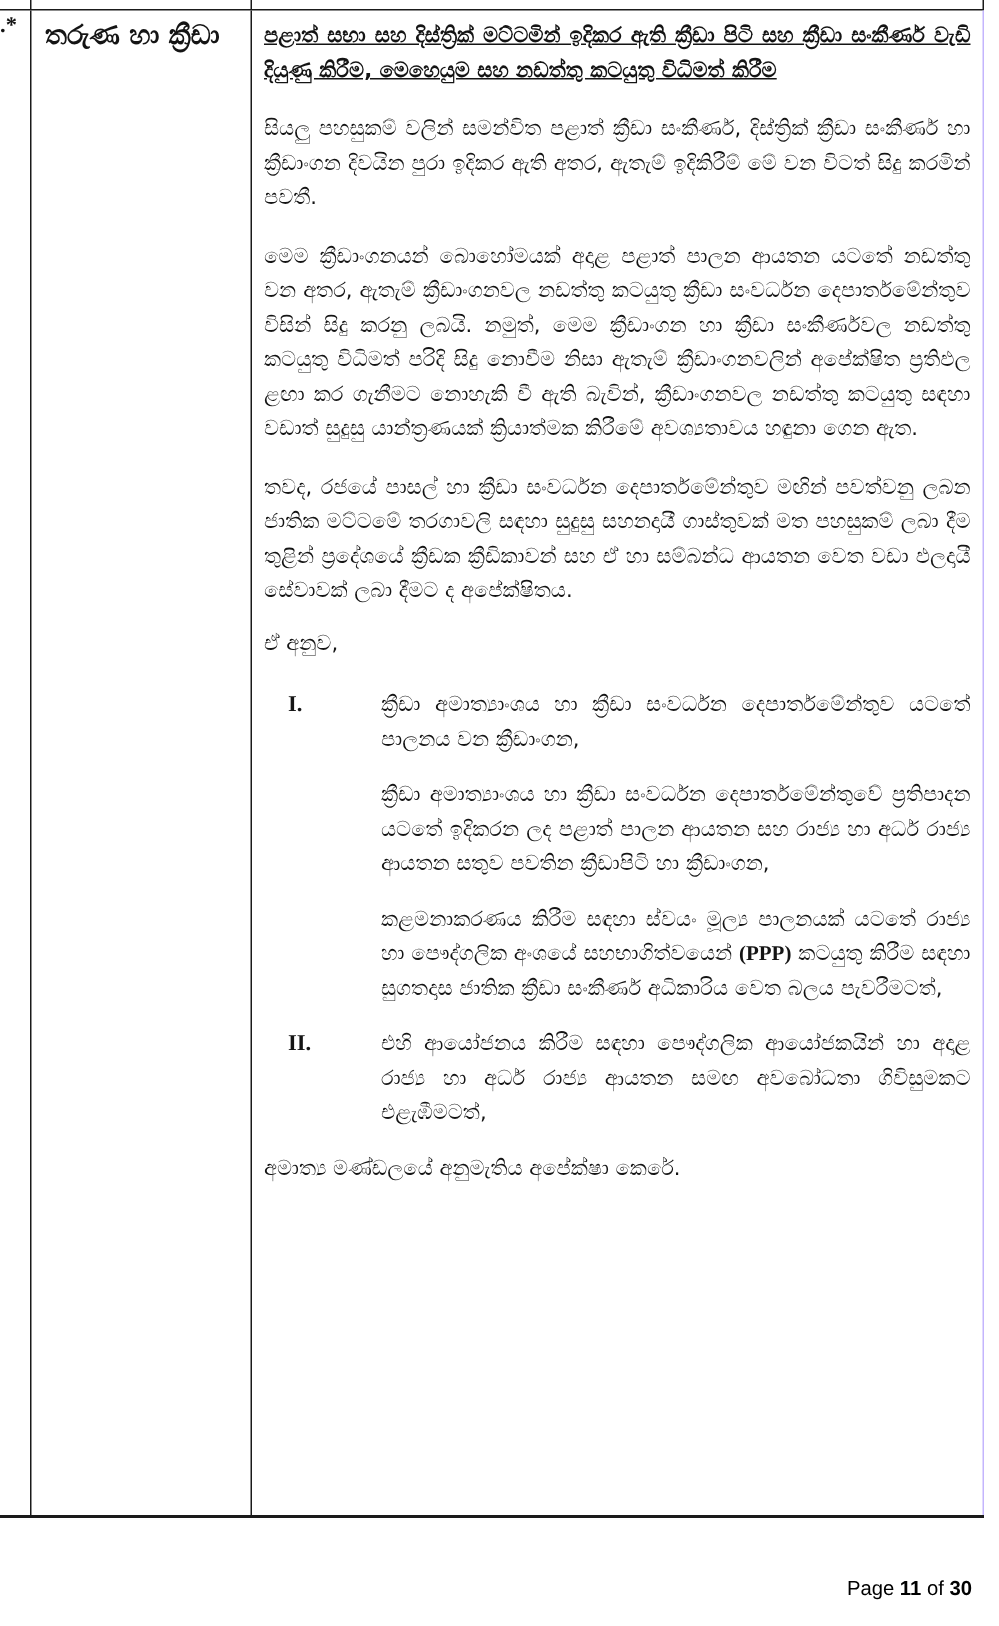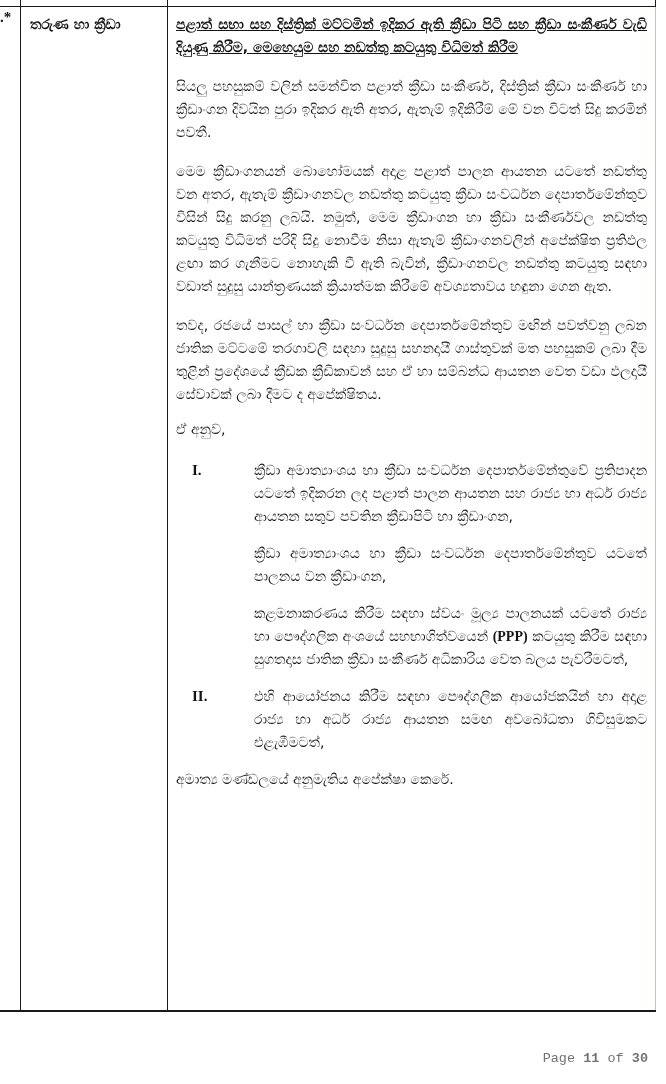--- a/index.html
+++ b/index.html
@@ -31,21 +31,21 @@
     width: 33px; flex: none;
     border-right: 1px solid #1a1a1a;
     padding: 2px 0 0 12px;
     font-family: "Liberation Serif", serif;
     font-weight: bold; font-size: 15px;
   }
   .cell-subject {
     width: 147px; flex: none;
     border-right: 1px solid #1a1a1a;
     padding: 6px 8px 0 9px;
-    font-weight: bold; font-size: 14px; line-height: 22px;
+    font-weight: bold; font-size: 18px; line-height: 22px;
   }
   .cell-body {
     flex: 1;
     border-right: 1px solid #c4b5fd;
     padding: 6px 8px 2px 8px;
     font-size: 14px; line-height: 23px;
     text-align: justify;
   }
 
   
@@ -69,23 +69,23 @@
   .item-para { margin: 0 0 14px 0; text-align: justify; }
   .item-para:last-child { margin-bottom: 0; }
   .bold-latin { font-weight: bold; font-family: "Liberation Serif", serif; }
 
   .closing { margin: 4px 0 0 0; }
 
   
   .page-footer {
     position: absolute;
     top: 1051px; right: 18px;
-    font-family: Liberation Mono, monospace;
+    font-family: Liberation Sans, sans-serif;
     font-size: 13.5px;
-    color: #737373;
+    color: #000000;
     white-space: nowrap;
   }
   .page-footer .num { font-weight: bold; }
 </style>
 </head>
 <body>
 
 <div class="doc-table">
 
   <div class="remnant-row">
@@ -112,22 +112,22 @@
       <p class="para">මෙම ක්‍රීඩාංගනයන් බොහෝමයක් අදාළ පළාත් පාලන ආයතන යටතේ නඩත්තු වන අතර, ඇතැම් ක්‍රීඩාංගනවල නඩත්තු කටයුතු ක්‍රීඩා සංවර්ධන දෙපාර්තමේන්තුව විසින් සිදු කරනු ලබයි. නමුත්, මෙම ක්‍රීඩාංගන හා ක්‍රීඩා සංකීර්ණවල නඩත්තු කටයුතු විධිමත් පරිදි සිදු නොවීම නිසා ඇතැම් ක්‍රීඩාංගනවලින් අපේක්ෂිත ප්‍රතිඵල ළඟා කර ගැනීමට නොහැකි වී ඇති බැවින්, ක්‍රීඩාංගනවල නඩත්තු කටයුතු සඳහා වඩාත් සුදුසු යාන්ත්‍රණයක් ක්‍රියාත්මක කිරීමේ අවශ්‍යතාවය හඳුනා ගෙන ඇත.</p>
       <p class="para">තවද, රජයේ පාසල් හා ක්‍රීඩා සංවර්ධන දෙපාර්තමේන්තුව මඟින් පවත්වනු ලබන ජාතික මට්ටමේ තරගාවලි සඳහා සුදුසු සහනදායී ගාස්තුවක් මත පහසුකම් ලබා දීම තුළින් ප්‍රදේශයේ ක්‍රීඩක ක්‍රීඩිකාවන් සහ ඒ හා සම්බන්ධ ආයතන වෙත වඩා ඵලදායී සේවාවක් ලබා දීමට ද අපේක්ෂිතය.</p>
 
       <p class="lead-in">ඒ අනුව,</p>
 
       <div class="roman-list">
 
         <div class="list-item">
           <div class="numeral">I.</div>
           <div class="item-body">
+            <p class="item-para">ක්‍රීඩා අමාත්‍යාංශය හා ක්‍රීඩා සංවර්ධන දෙපාර්තමේන්තුව යටතේ පාලනය වන ක්‍රීඩාංගන,</p>
             <p class="item-para">ක්‍රීඩා අමාත්‍යාංශය හා ක්‍රීඩා සංවර්ධන දෙපාර්තමේන්තුවේ ප්‍රතිපාදන යටතේ ඉදිකරන ලද පළාත් පාලන ආයතන සහ රාජ්‍ය හා අර්ධ රාජ්‍ය ආයතන සතුව පවතින ක්‍රීඩාපිටි හා ක්‍රීඩාංගන,</p>
-            <p class="item-para">ක්‍රීඩා අමාත්‍යාංශය හා ක්‍රීඩා සංවර්ධන දෙපාර්තමේන්තුව යටතේ පාලනය වන ක්‍රීඩාංගන,</p>
             <p class="item-para">
               <span>කළමනාකරණය කිරීම සඳහා ස්වයං මූල්‍ය පාලනයක් යටතේ රාජ්‍ය හා පෞද්ගලික අංශයේ සහභාගිත්වයෙන්</span>
               <span class="bold-latin">(PPP)</span>
               <span>කටයුතු කිරීම සඳහා සුගතදාස ජාතික ක්‍රීඩා සංකීර්ණ අධිකාරිය වෙත බලය පැවරීමටත්,</span>
             </p>
           </div>
         </div>
 
         <div class="list-item">
           <div class="numeral">II.</div>

